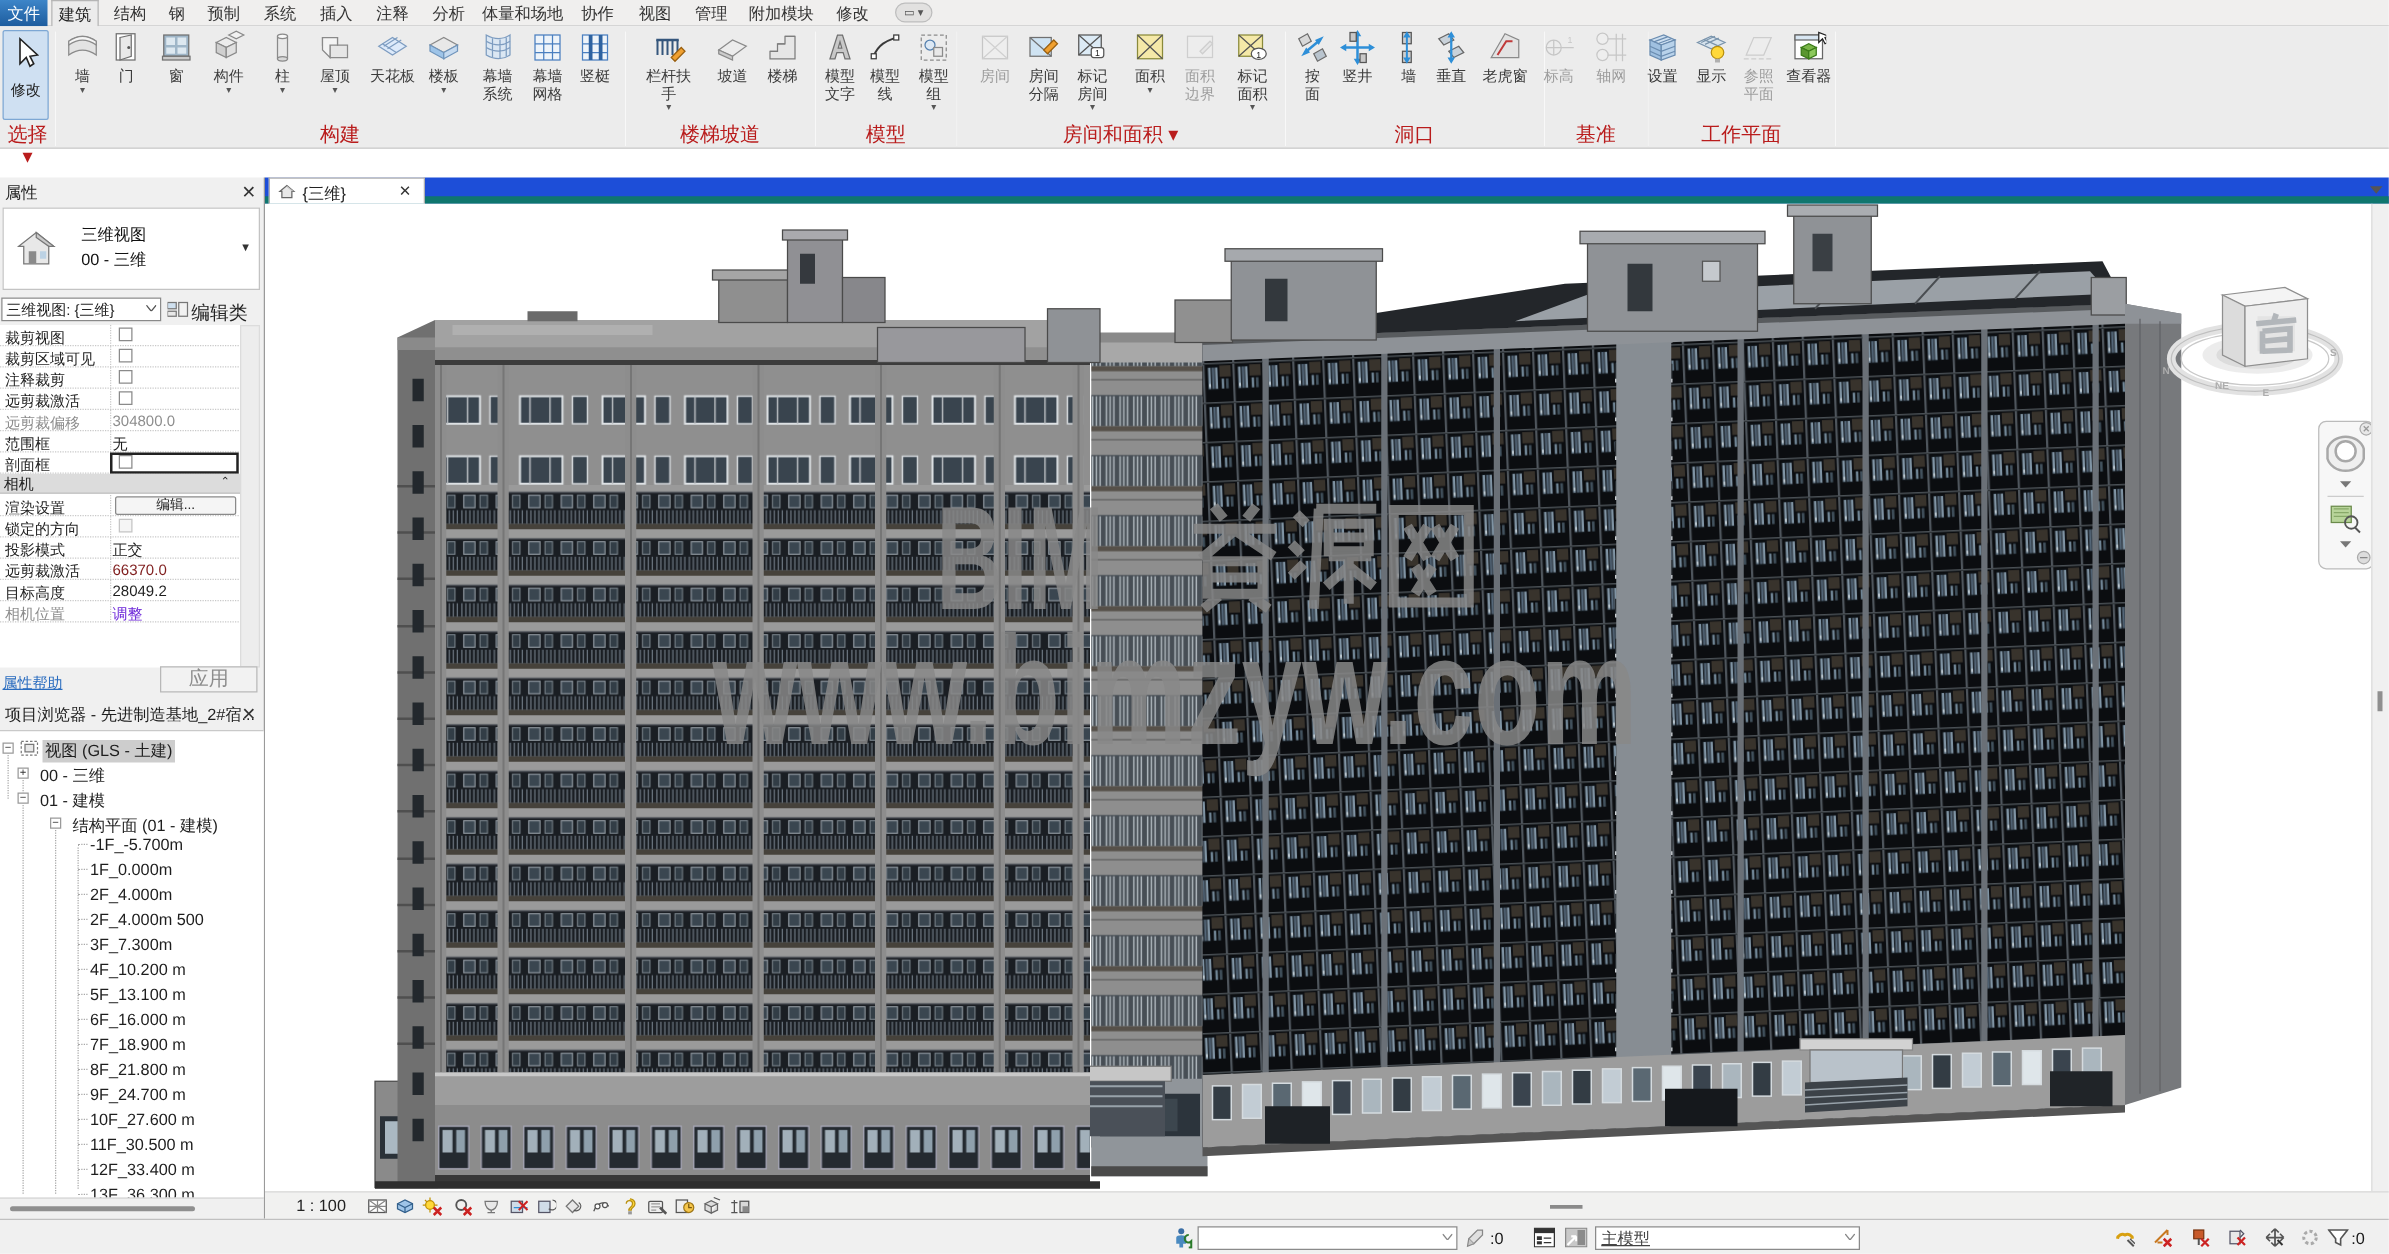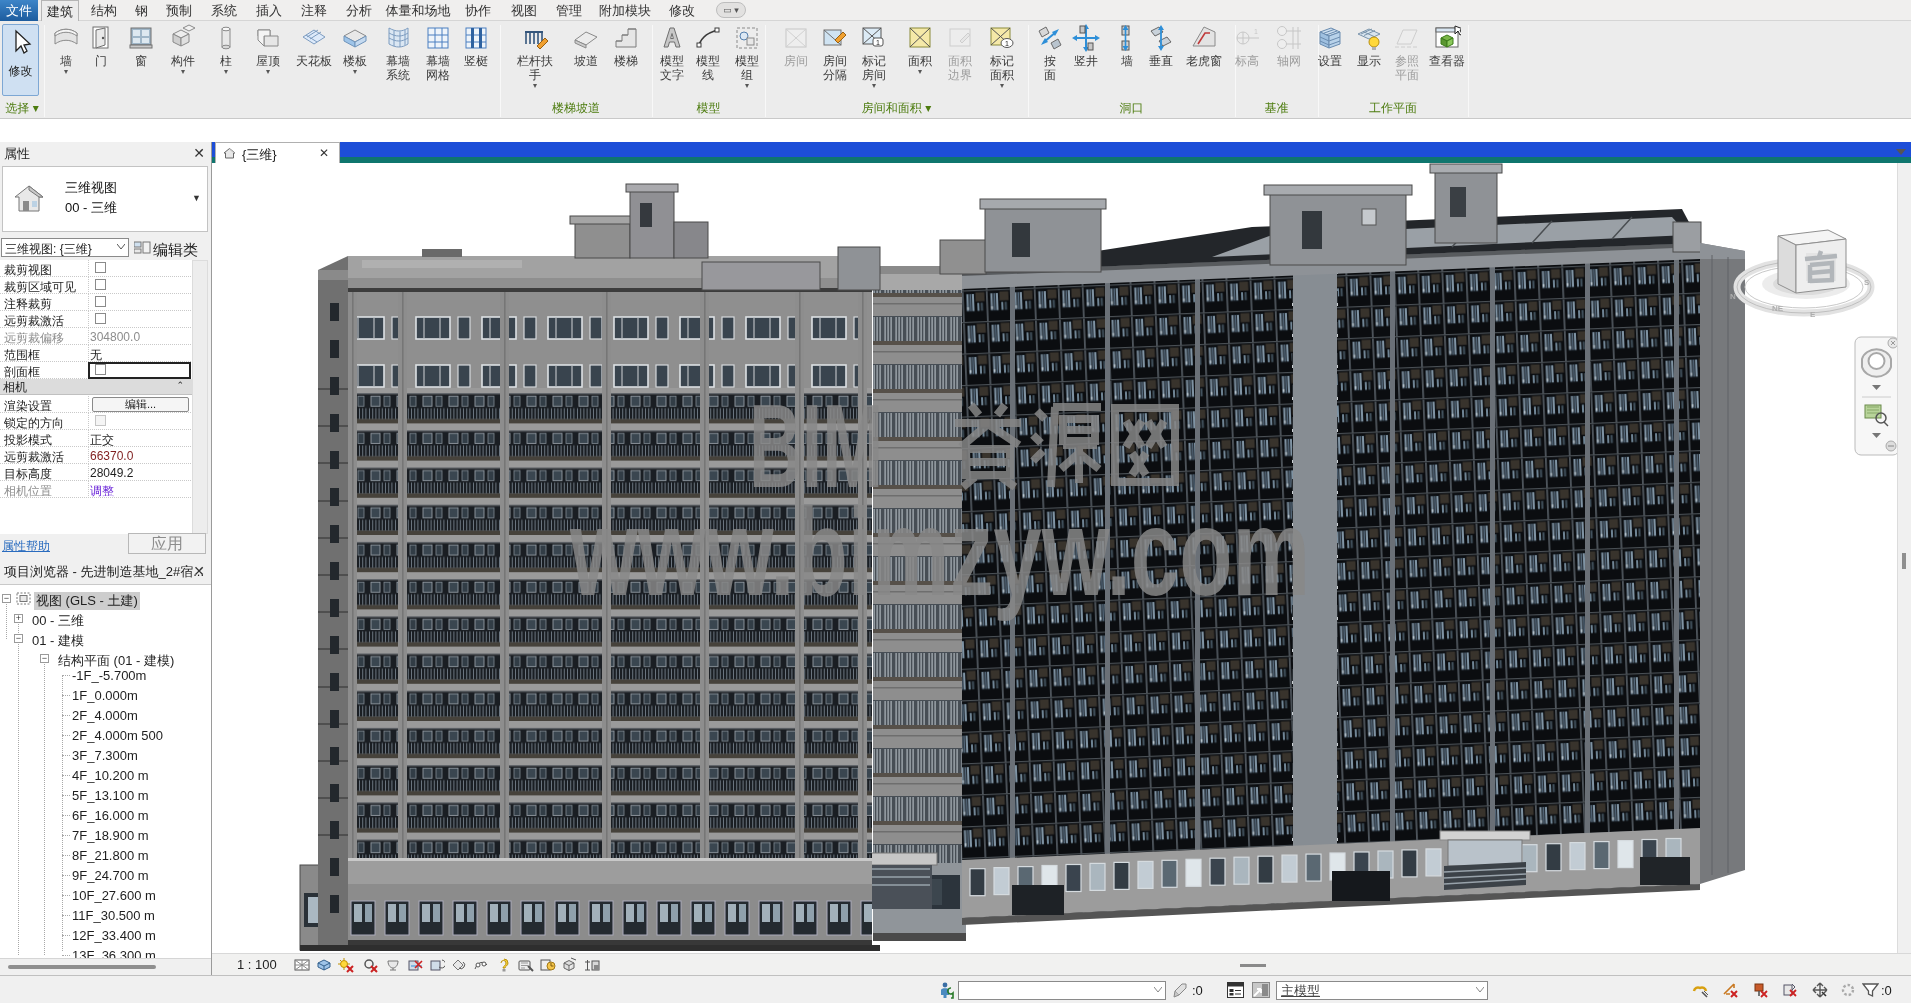--- a/index.html
+++ b/index.html
@@ -7,21 +7,21 @@
 
 #tabrow{left:0;top:0;width:1911px;height:21px;background:#f0efee;border-bottom:1px solid #d5d5d5}
 .rtab{position:absolute;top:0;height:21px;line-height:21px;font-size:13px;color:#333;text-align:center}
 #tfile{background:linear-gradient(#3d85c8,#1d5c9e);color:#fff}
 #tsel{background:#ececec;border:1px solid #b5b5b5;border-bottom:none;color:#222}
 
 #ribbon{left:0;top:21px;width:1911px;height:98px;background:#ececec;border-bottom:1px solid #c9c9c9}
 .rsep{position:absolute;top:4px;width:1px;height:92px;background:#dadada;border-right:1px solid #f8f8f8}
 .rbtn{position:absolute;top:3px;text-align:center;font-size:12px;color:#3b3b3b;line-height:14px}
 .rbtn .ri{display:block;margin:0 auto 2px}
-.rlbl{position:absolute;top:79px;height:17px;font-size:12px;color:#4d7c0f;text-align:center;line-height:17px}
+.rlbl{position:absolute;top:79px;height:17px;font-size:16px;color:#b91c1c;text-align:center;line-height:17px}
 .dis{opacity:.45}
 
 #props{left:0;top:142px;width:212px;height:418px;background:#f0f0f0;border-right:1px solid #9a9a9a}
 #brow{left:0;top:560px;width:212px;height:415px;background:#f0f0f0;border-right:1px solid #9a9a9a}
 .ptitle{position:absolute;left:0;top:0;width:100%;height:22px;font-size:13px;color:#1e1e1e;padding:3px 4px}
 .px{position:absolute;top:3px;right:6px;font-size:14px;color:#333}
 .prow{position:absolute;left:0;width:191px;height:17px;font-size:12px;color:#1e1e1e;border-bottom:1px dotted #c9c9c9}
 .prow .lab{position:absolute;left:4px;top:2px}
 .prow .val{position:absolute;left:90px;top:2px}
 .cell{position:absolute;left:88px;top:0;width:103px;height:17px;border-left:1px dotted #c9c9c9}
@@ -67,20 +67,21 @@
     </div>
     <div class="rlbl" style="left:0;width:44px">选择 ▾</div>
     <div class="rsep" style="left:44px"></div>
     <div class="rsep" style="left:500px"></div>
     <div class="rsep" style="left:652px"></div>
     <div class="rsep" style="left:765px"></div>
     <div class="rsep" style="left:1028px"></div>
     <div class="rsep" style="left:1235px"></div>
     <div class="rsep" style="left:1318px"></div>
     <div class="rsep" style="left:1468px"></div>
+    <div class="rlbl" style="left:44px;width:456px">构建</div>
     <div class="rlbl" style="left:500px;width:152px">楼梯坡道</div>
     <div class="rlbl" style="left:652px;width:113px">模型</div>
     <div class="rlbl" style="left:765px;width:263px">房间和面积 ▾</div>
     <div class="rlbl" style="left:1028px;width:207px">洞口</div>
     <div class="rlbl" style="left:1235px;width:83px">基准</div>
     <div class="rlbl" style="left:1318px;width:150px">工作平面</div>
     <div class="rbtn" style="left:43px;width:46px">
         <svg class="ri" width="28" height="28" viewBox="0 0 28 28">
           <path d="M3 9 C10 4,18 4,25 9 L25 20 C18 15,10 15,3 20 Z" fill="#e3e3e3" stroke="#8a8a8a"></path>
           <path d="M3 9 C10 4,18 4,25 9 L25 12 C18 7,10 7,3 12 Z" fill="#f5f5f5" stroke="#8a8a8a"></path>

